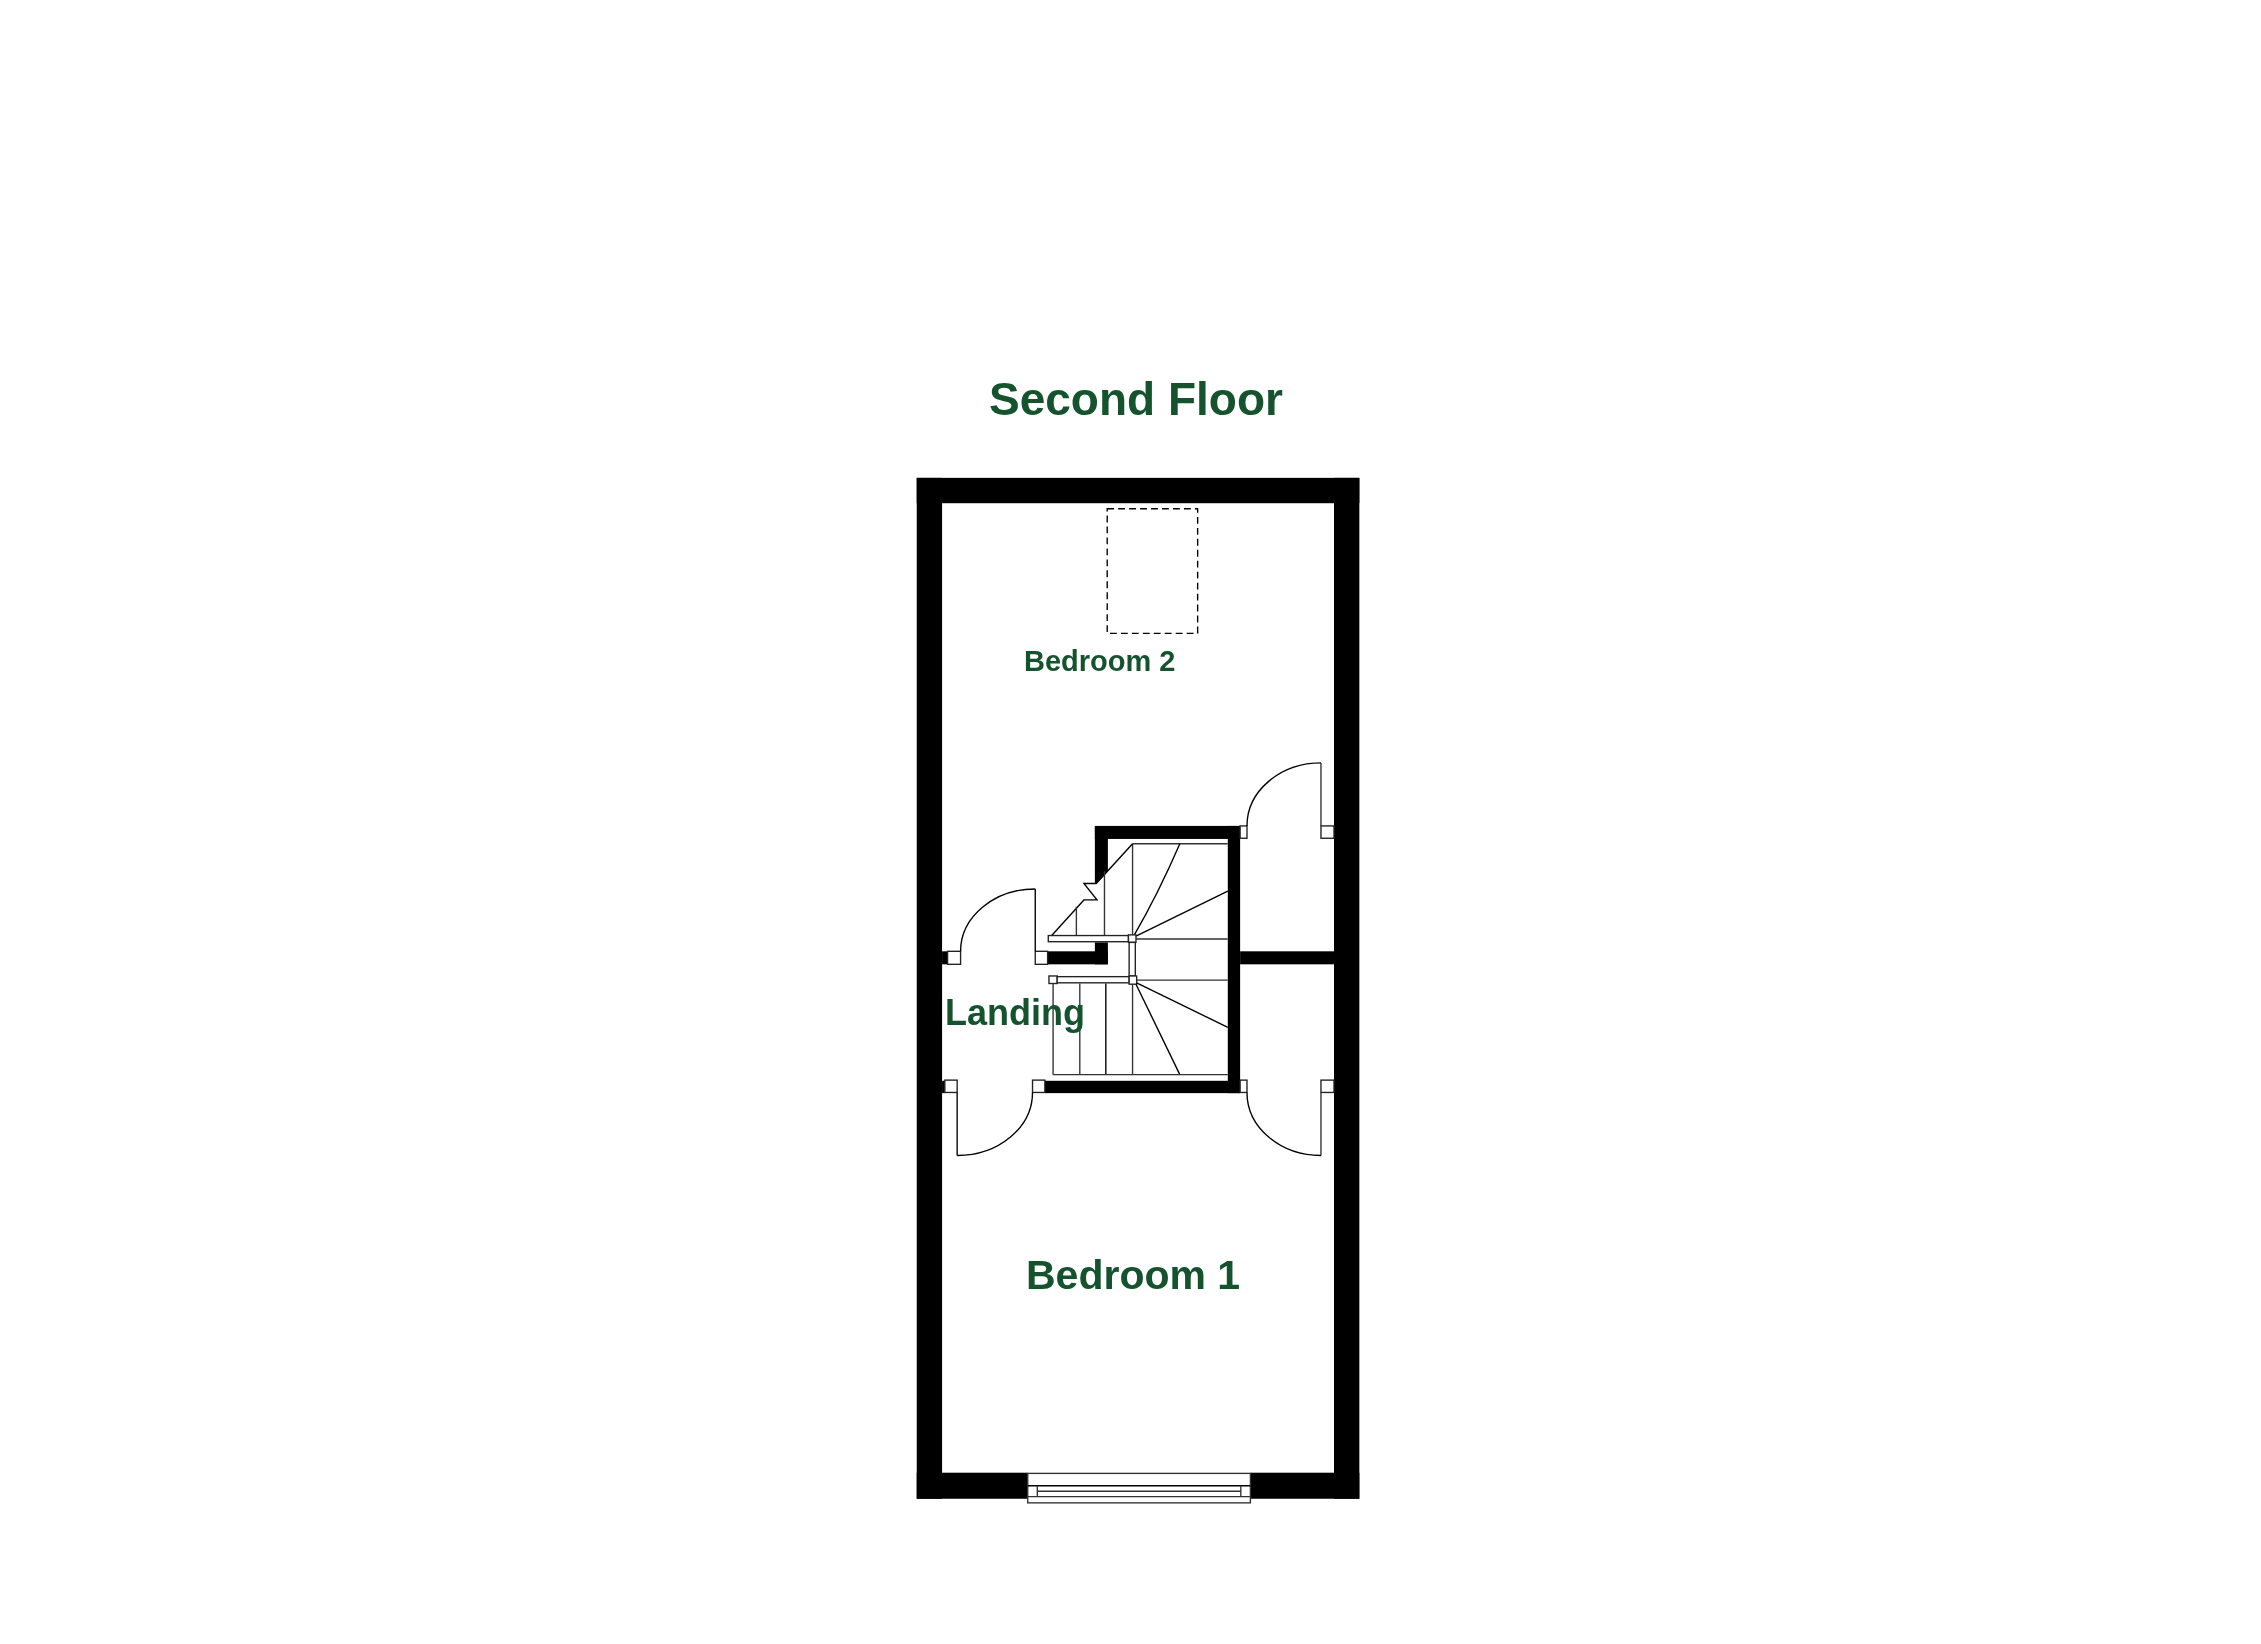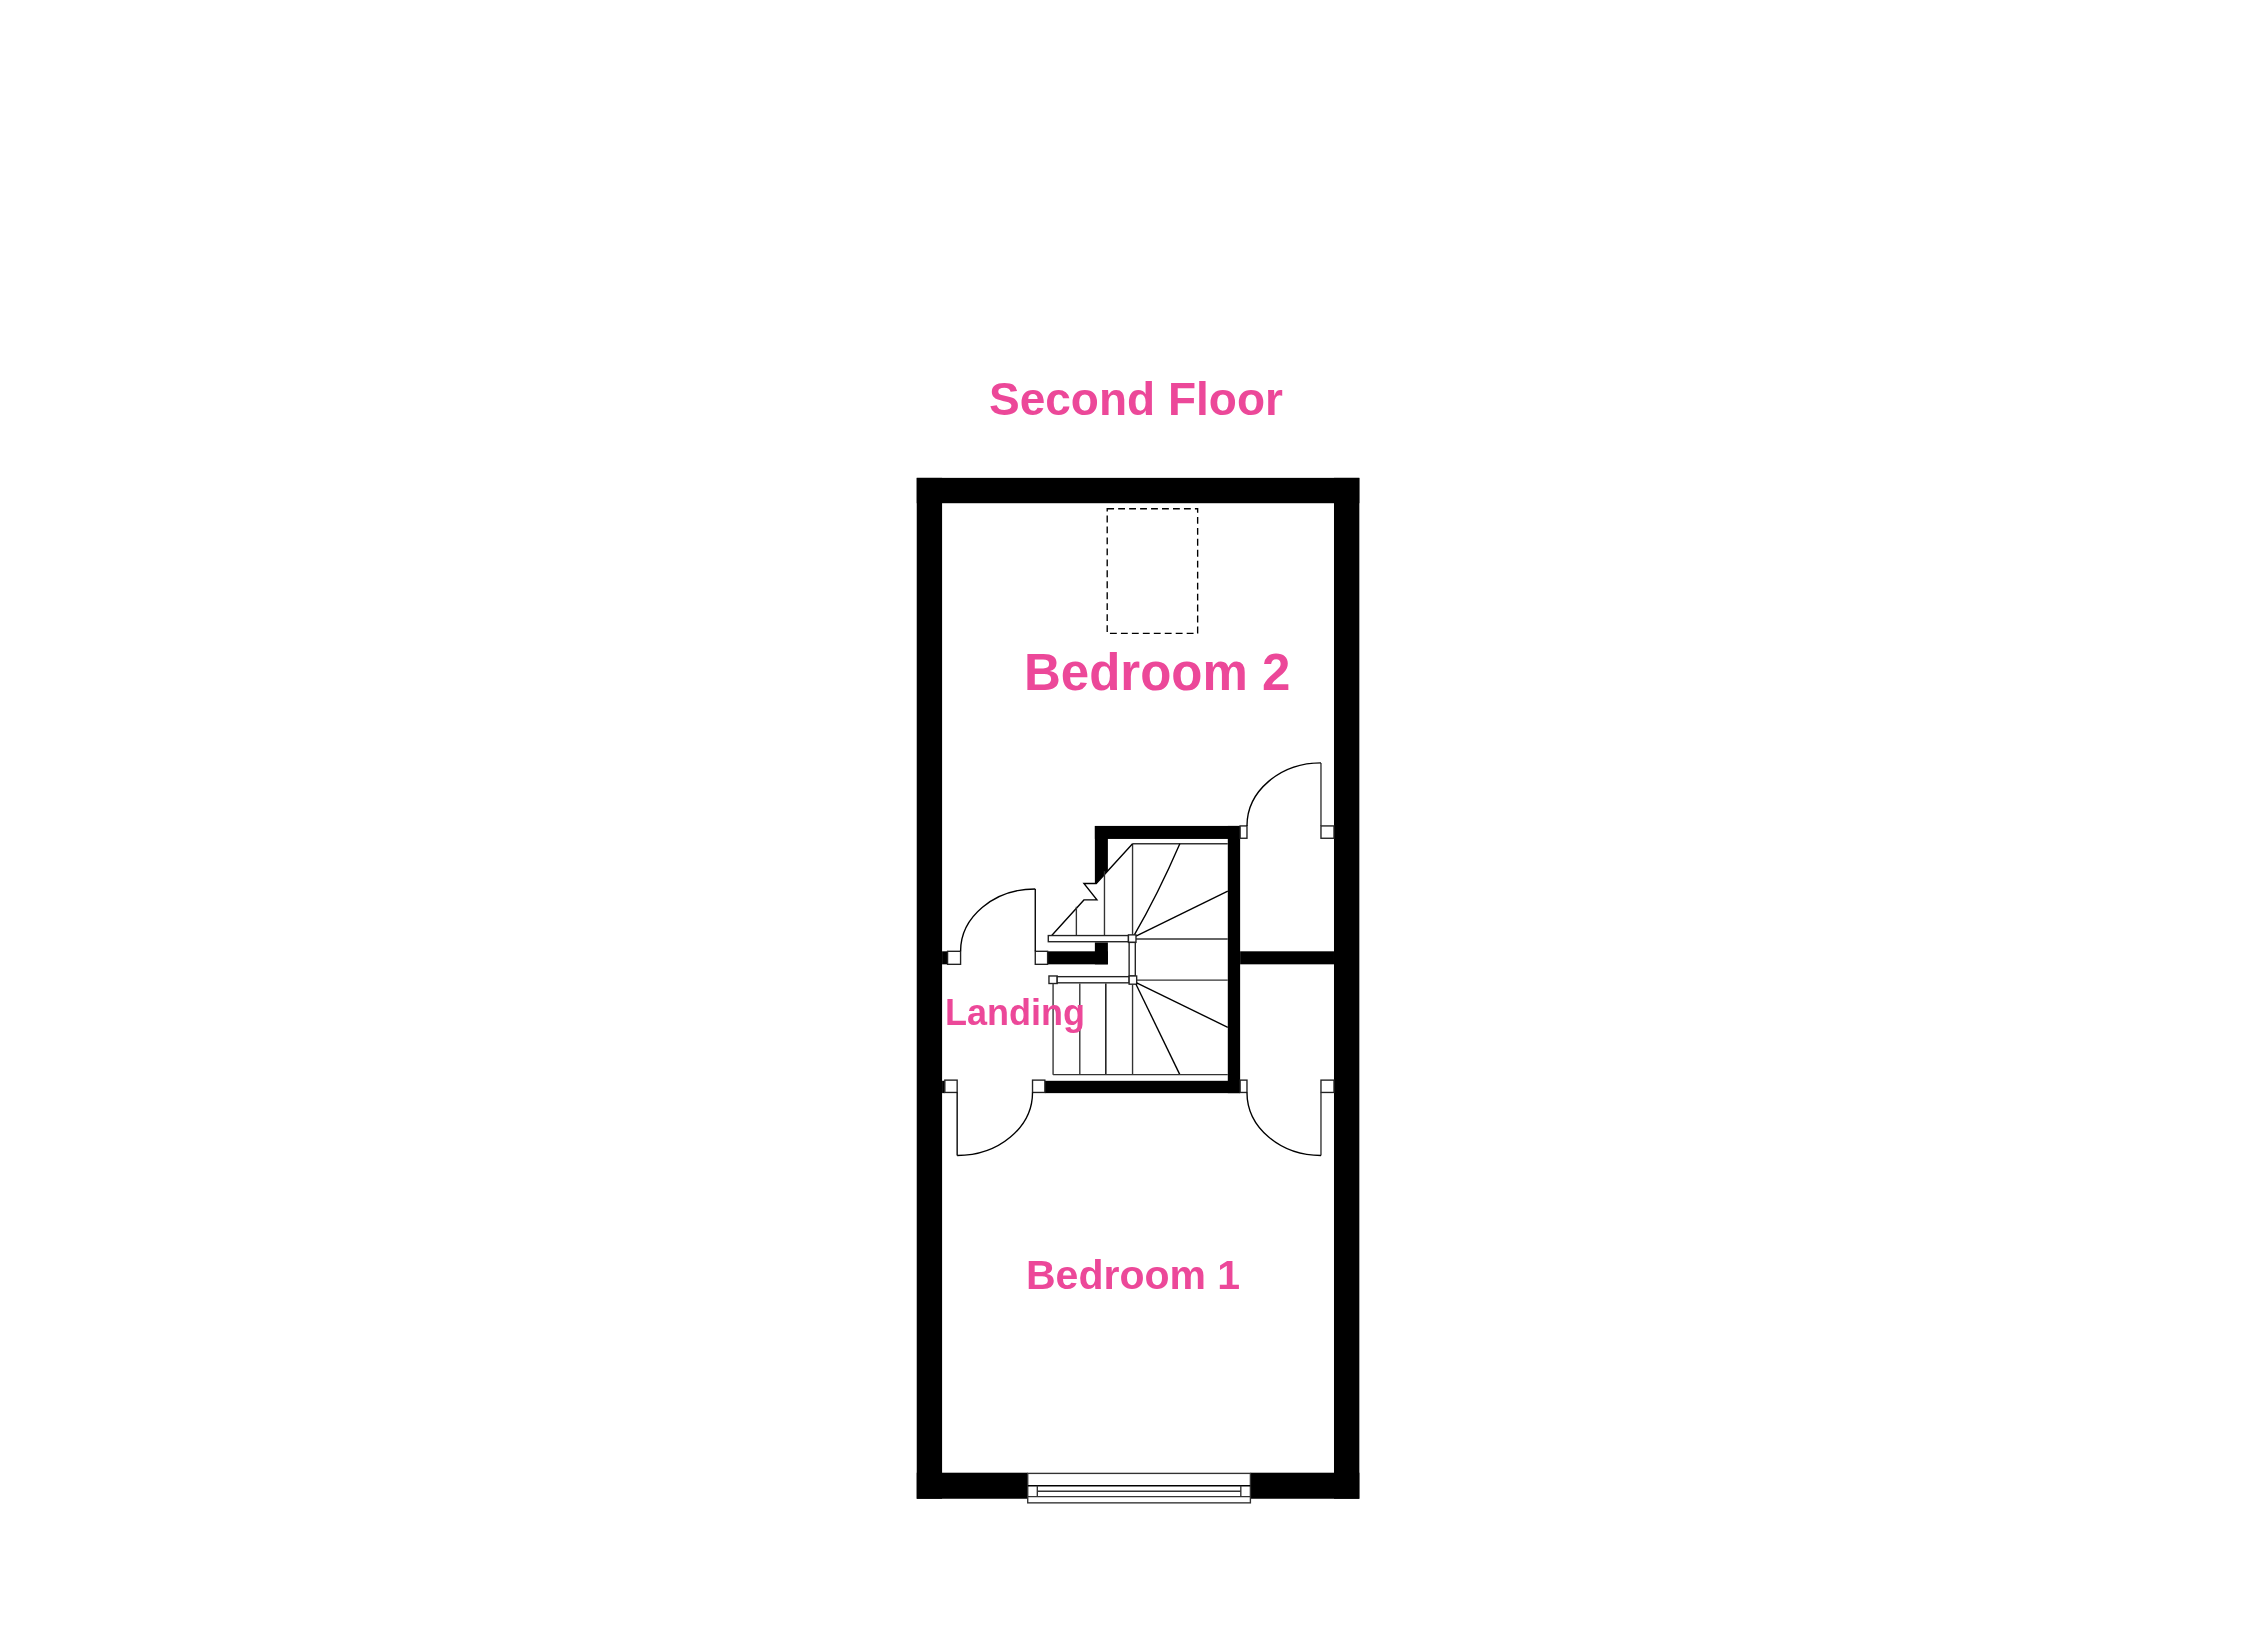--- a/index.html
+++ b/index.html
@@ -8,26 +8,26 @@
   .wall { fill: #000000; }
   .thin { fill: none; stroke: #333333; stroke-width: 2; }
   .thin-dark { fill: none; stroke: #000000; stroke-width: 2; }
   .jamb { fill: #ffffff; stroke: #222222; stroke-width: 2; }
   .rail { fill: #ffffff; stroke: #222222; stroke-width: 2; }
   .dash { fill: none; stroke: #000000; stroke-width: 2; stroke-dasharray: 10 6; }
   .label {
     position: absolute;
     font-family: "Liberation Sans", sans-serif;
     font-weight: bold;
-    color: #ec4899;
+    color: #14532d;
     white-space: nowrap;
     line-height: 1;
   }
   #title { left: 989px; top: 376px; font-size: 46px; }
-  #lbl-bed2 { left: 1024px; top: 647px; font-size: 51px; }
+  #lbl-bed2 { left: 1024px; top: 647px; font-size: 29px; }
   #lbl-landing { left: 945px; top: 995px; font-size: 36px; }
   #lbl-bed1 { left: 1026px; top: 1255px; font-size: 41px; }
 </style>
 </head>
 <body>
 
 <svg id="plan" viewBox="0 0 3300 2400" xmlns="http://www.w3.org/2000/svg">
 
   <g>
     <rect class="wall" x="1338" y="697" width="646" height="37"></rect>

